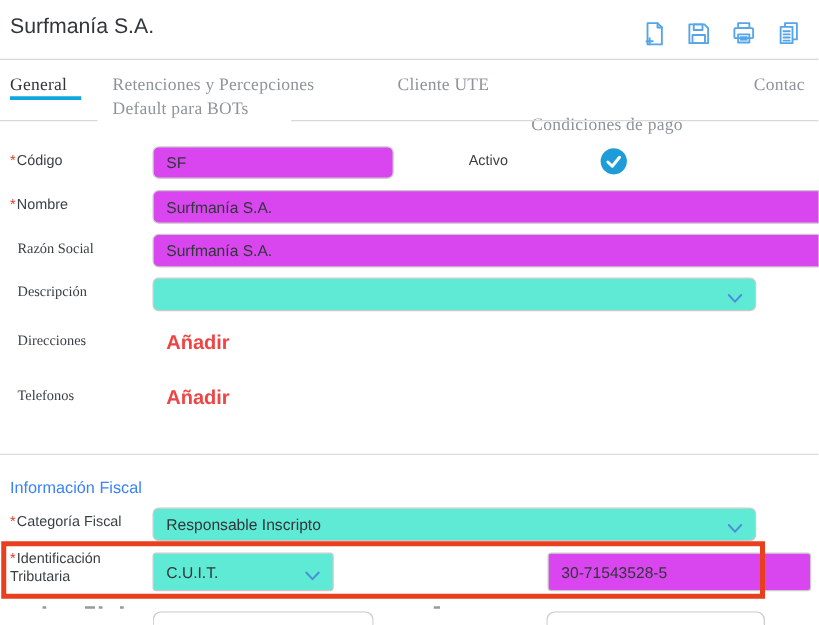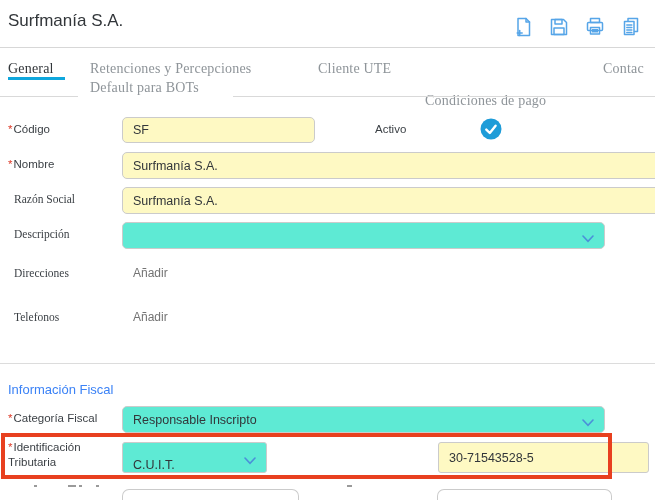--- a/index.html
+++ b/index.html
@@ -28,44 +28,44 @@
   .tab-underline { left:8px; top:77px; width:57px; height:3px; background:#0fa7dd; }
   .strip-line { top:96px; height:1px; background:#d9d9d9; }
   .strip-a { left:0; width:78px; }
   .strip-b { left:233px; width:422px; }
 
   
   .lbl { font-size:11.5px; color:#3a3f44; line-height:15px; }
   .req { color:#dd3c2a; margin-right:1px; }
   .plain { padding-left:6px;font-family:Liberation Serif, serif; }
   .tf {
-    position:absolute; border:1px solid #cbcbcb; border-radius:5px; background:#fef9c3;
+    position:absolute; border:1px solid #cbcbcb; border-radius:5px; background:#d946ef;
     font-family:"Liberation Sans", sans-serif; font-size:12.5px; color:#32363a;
     padding:0 10px; outline:none;
   }
   .combo {
     position:absolute; border:1px solid #cbcbcb; border-radius:5px; background:#5eead4;
     display:flex; align-items:center; padding:0 26px 0 10px; font-size:12.5px; color:#32363a; cursor:pointer;
   }
   .combo .chev { position:absolute; right:10px; top:50%; margin-top:-4px; }
-  .rounder { border-radius:3px;align-items:flex-end; }
+  .rounder { border-radius:3px; }
 
   .lbl-codigo{left:8px; top:122px;}
   .in-codigo{left:122px; top:117px; width:193px; height:26px;}
   .lbl-activo{left:375px; top:122px;}
   .check-toggle{left:480px; top:118px; width:22px; height:22px; cursor:pointer;}
   .lbl-nombre{left:8px; top:157px;}
   .in-nombre{left:122px; top:152px; width:540px; height:27px;}
   .lbl-razon{left:8px; top:192px;}
   .in-razon{left:122px; top:187px; width:540px; height:27px;}
   .lbl-desc{left:8px; top:227px;}
   .combo-desc{left:122px; top:222px; width:483px; height:27px;}
   .lbl-direcciones{left:8px; top:266px;}
   .lbl-telefonos{left:8px; top:310px;}
-  .add-link { font-size:12px; color:#737373; cursor:pointer; }
+  .add-link { font-size:16px; color:#ef4444; cursor:pointer;font-weight:bold; }
   .link-dir{left:133px; top:266px;}
   .link-tel{left:133px; top:310px;}
 
   .sec-divider { left:0; top:363px; width:655px; height:1px; background:#dcdcdc; }
   .sec-heading { left:8px; top:382px; font-size:13px; color:#3b82f6; }
 
   .lbl-categoria{left:8px; top:411px; width:112px;}
   .combo-cat{left:122px; top:406px; width:483px; height:27px;}
 
   .annotation-box {

